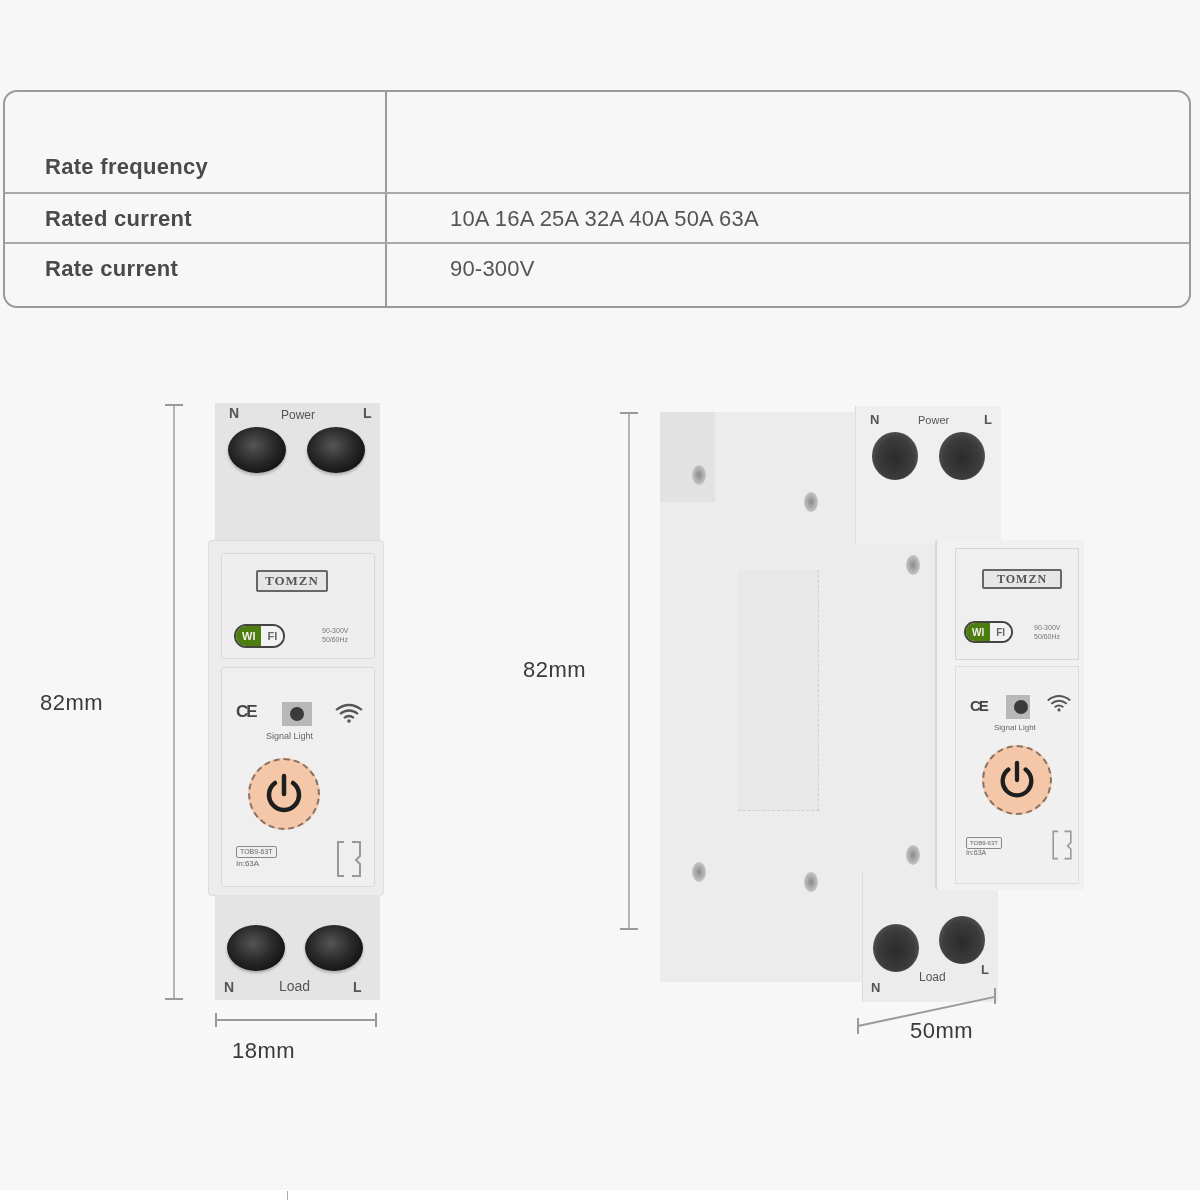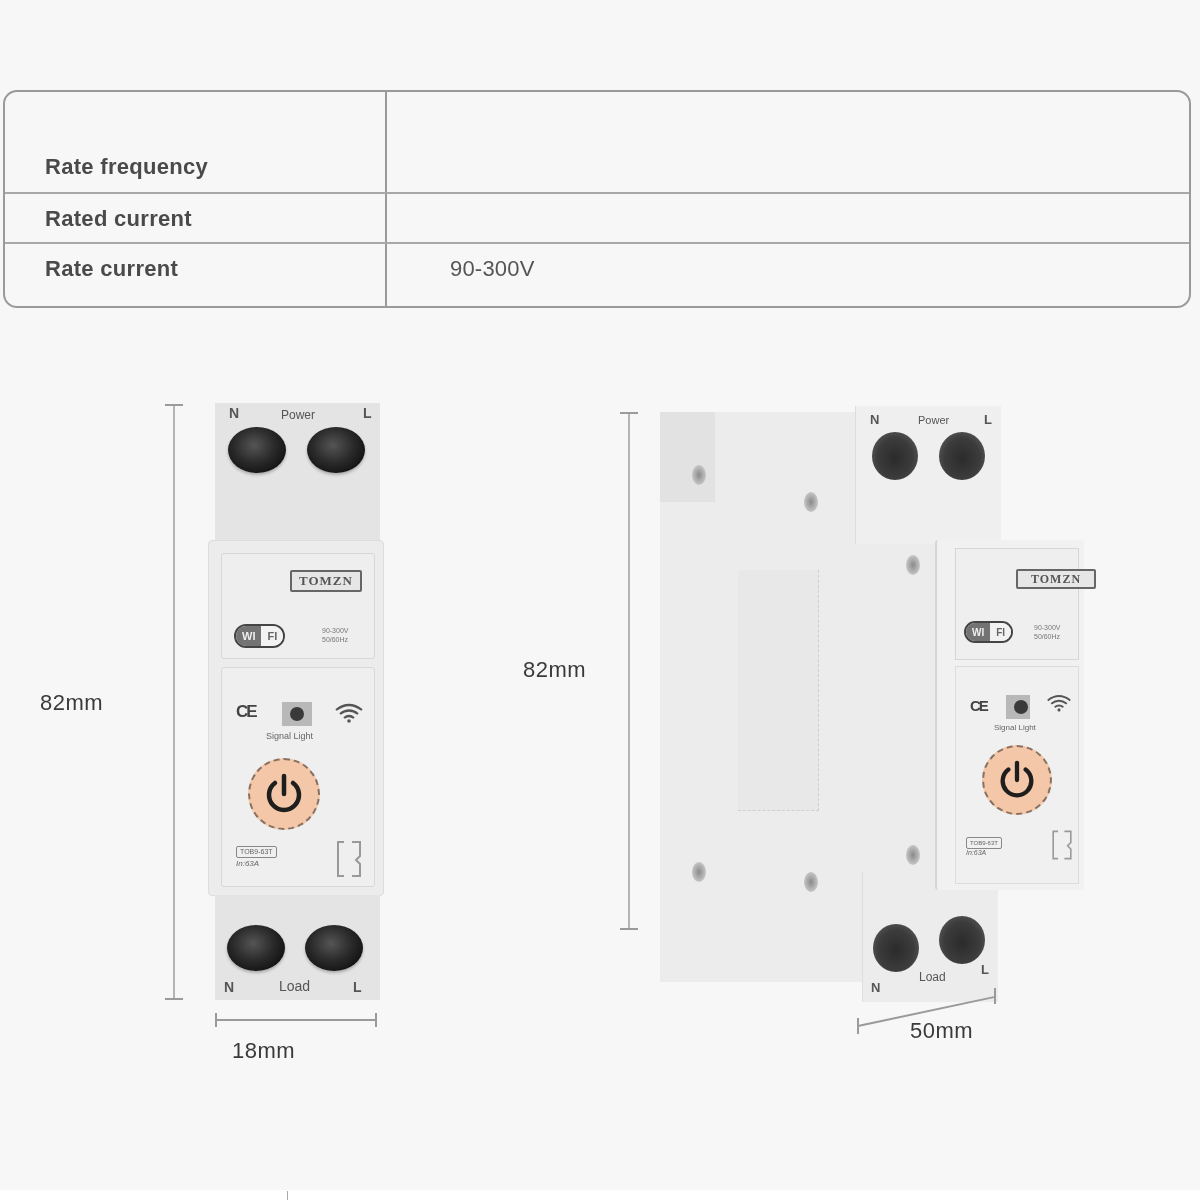--- a/index.html
+++ b/index.html
@@ -54,48 +54,48 @@
       position: absolute; left: 12px; top: 12px; width: 152px; height: 104px;
       border: 1px solid #d8d8d8; border-radius: 3px; background: #eeeeee;
     }
     .front-lower-panel {
       position: absolute; left: 12px; top: 126px; width: 152px; height: 218px;
       border: 1px solid #d8d8d8; border-radius: 3px; background: #efefef;
     }
     .brand-logo {
       position: absolute; border: 2px solid #666; border-radius: 2px;
       font-family: "Liberation Serif", serif; font-weight: bold; color: #555;
-      text-align: center; background: #e6e6e6; letter-spacing: 1px; margin-left: 34px;
+      text-align: center; background: #e6e6e6; letter-spacing: 1px;
     }
     .wifi-pill {
       position: absolute; border: 2px solid #444; border-radius: 12px; overflow: hidden;
       display: flex; font-size: 11px; font-weight: bold;
     }
-    .wifi-pill .wi { background: #737373; color: #eee; padding: 0 6px; display: flex; align-items: center; }
+    .wifi-pill .wi { background: #4d7c0f; color: #eee; padding: 0 6px; display: flex; align-items: center; }
     .wifi-pill .fi { background: #f2f2f2; color: #666; padding: 0 6px; display: flex; align-items: center; }
     .small-spec { position: absolute; font-size: 7px; line-height: 9px; color: #777; }
     .ce-mark { position: absolute; font-size: 17px; color: #444; font-weight: bold; letter-spacing: -2px; }
     .signal-led {
       position: absolute; width: 30px; height: 24px; background: #b8b8b8;
     }
     .signal-led::after {
       content: ""; position: absolute; left: 8px; top: 5px; width: 14px; height: 14px; border-radius: 50%; background: #3a3a3a;
     }
     .signal-label { position: absolute; font-size: 9px; color: #666; }
     .wifi-icon { position: absolute; }
     .power-btn {
       position: absolute; border-radius: 50%; background: #f3c7a7;
       border: 2px dashed #8a7060; box-sizing: border-box;
       display: flex; align-items: center; justify-content: center;
     }
     .model-box {
       position: absolute; border: 1px solid #888; border-radius: 2px;
       font-size: 7px; color: #666; padding: 0 3px; line-height: 10px;
     }
-    .model-sub { position: absolute; font-size: 8px; color: #666; font-style: italic; }
+    .model-sub { position: absolute; font-size: 8px; color: #666; }
     .din-mark { position: absolute; }
     .front-bottom {
       position: absolute; left: 215px; top: 895px; width: 165px; height: 105px;
       background: #e4e4e4;
     }
     .dim-h { position: absolute; height: 2px; background: #9a9a9a; }
     .dim-h::before, .dim-h::after { content: ""; position: absolute; top: -6px; width: 2px; height: 14px; background: #9a9a9a; }
     .dim-h::before { left: 0; } .dim-h::after { right: 0; }
 
     
@@ -145,20 +145,21 @@
 </head>
 <body>
 
 <div class="spec-table">
   <div class="spec-divider"></div>
   <div class="spec-row" style="top:50px">
     <span class="spec-label">Rate frequency</span>
   </div>
   <div class="spec-row" style="top:100px">
     <span class="spec-label">Rated current</span>
+    <span class="spec-value">10A 16A 25A 32A 40A 50A 63A</span>
   </div>
   <div class="spec-row" style="top:150px">
     <span class="spec-label">Rate current</span>
     <span class="spec-value">90-300V</span>
   </div>
 </div>
 
 <div class="dim-v" style="left:173px; top:404px; height:596px;"></div>
 <span class="dim-label" style="left:40px; top:690px;">82mm</span>
 

